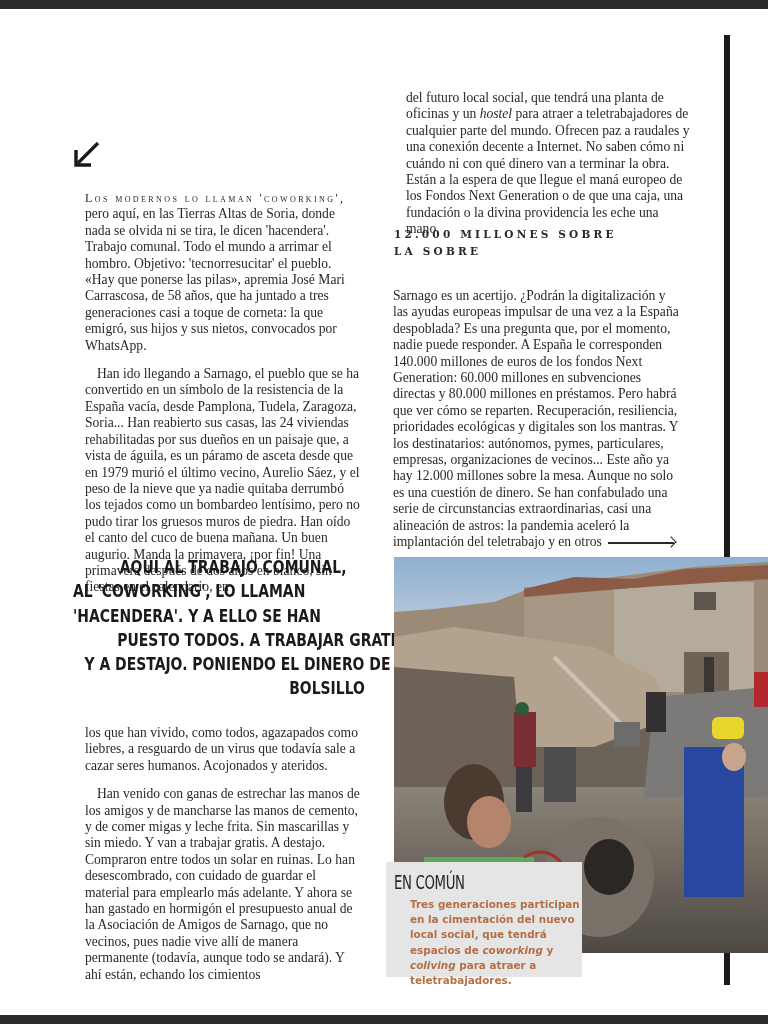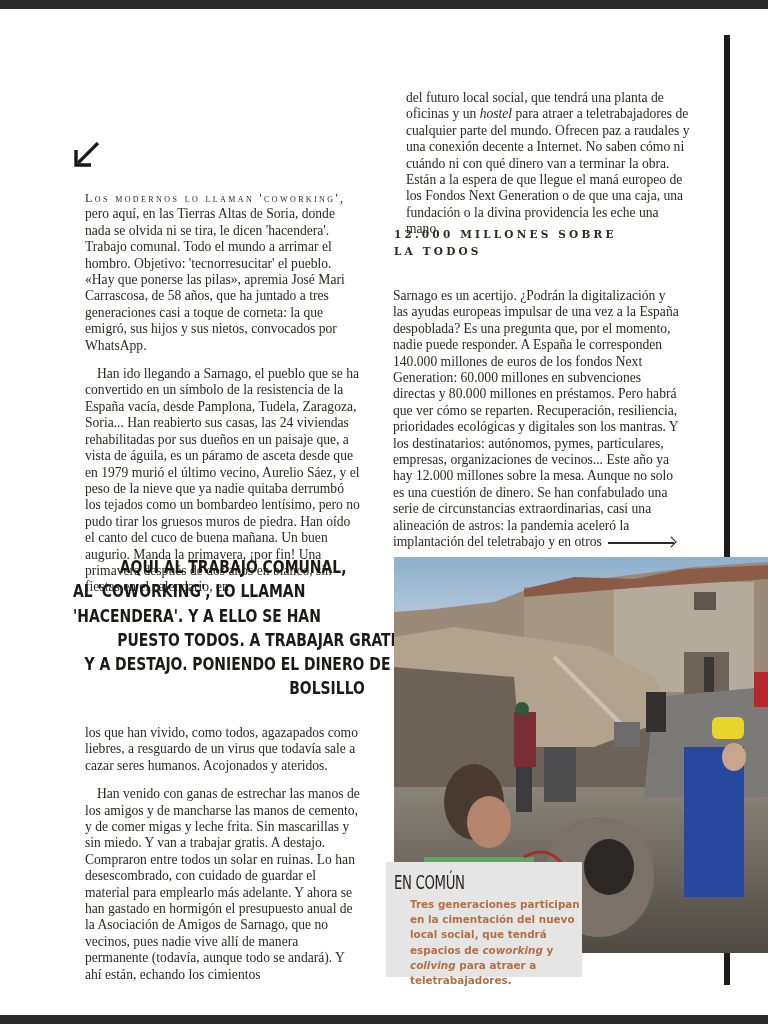--- a/index.html
+++ b/index.html
@@ -77,21 +77,21 @@
   <p>los que han vivido, como todos, agazapados como liebres, a resguardo de un virus que todavía sale a cazar seres humanos. Acojonados y ateridos.</p>
   <p class="indent">Han venido con ganas de estrechar las manos de los amigos y de mancharse las manos de cemento, y de comer migas y leche frita. Sin mascarillas y sin miedo. Y van a trabajar gratis. A destajo. Compraron entre todos un solar en ruinas. Lo han desescombrado, con cuidado de guardar el material para emplearlo más adelante. Y ahora se han gastado en hormigón el presupuesto anual de la Asociación de Amigos de Sarnago, que no vecinos, pues nadie vive allí de manera permanente (todavía, aunque todo se andará). Y ahí están, echando los cimientos</p>
 </div>
 
 <div class="col col-right-top">
   <p><span>del futuro local social, que tendrá una planta de oficinas y un </span><em>hostel</em><span> para atraer a teletrabajadores de cualquier parte del mundo. Ofrecen paz a raudales y una conexión decente a Internet. No saben cómo ni cuándo ni con qué dinero van a terminar la obra. Están a la espera de que llegue el maná europeo de los Fondos Next Generation o de que una caja, una fundación o la divina providencia les eche una mano.</span></p>
 </div>
 
 <div class="subhead">
   <div>12.000 MILLONES SOBRE</div>
-  <div>LA TODOS</div>
+  <div>LA SOBRE</div>
 </div>
 
 <div class="col col-right-bottom">
   <p><span>Sarnago es un acertijo. ¿Podrán la digitalización y las ayudas europeas impulsar de una vez a la España despoblada? Es una pregunta que, por el momento, nadie puede responder. A España le corresponden 140.000 millones de euros de los fondos Next Generation: 60.000 millones en subvenciones directas y 80.000 millones en préstamos. Pero habrá que ver cómo se reparten. Recuperación, resiliencia, prioridades ecológicas y digitales son los mantras. Y los destinatarios: autónomos, pymes, particulares, empresas, organizaciones de vecinos... Este año ya hay 12.000 millones sobre la mesa. Aunque no solo es una cuestión de dinero. Se han confabulado una serie de circunstancias extraordinarias, casi una alineación de astros: la pandemia aceleró la implantación del teletrabajo y en otros</span><span class="cont-arrow"></span></p>
 </div>
 
 <div class="photo">
   <svg width="374" height="396" viewBox="0 0 374 396" preserveAspectRatio="none">
     <defs>
       <linearGradient id="sky" x1="0" y1="0" x2="0" y2="1">

